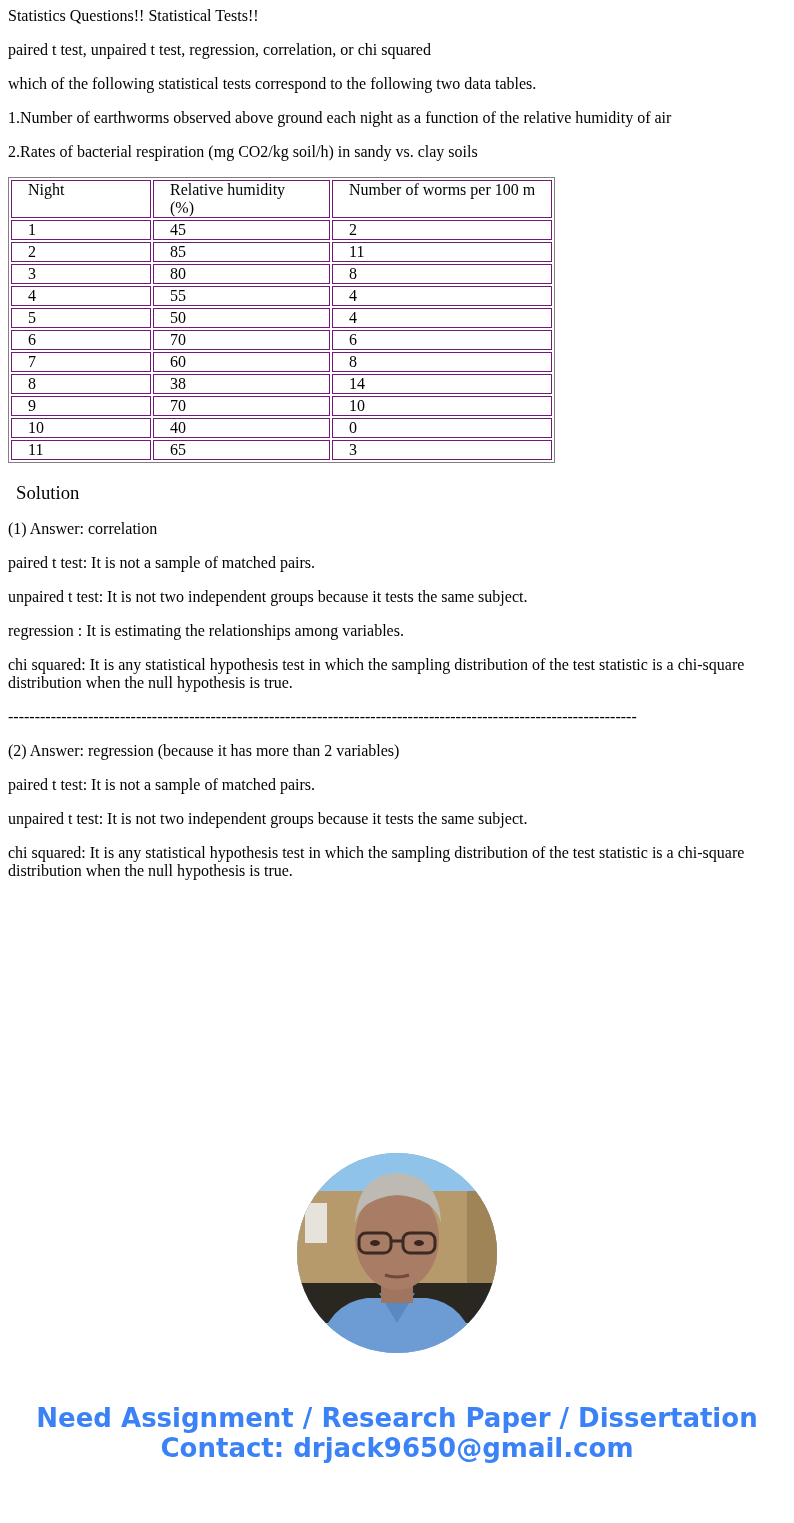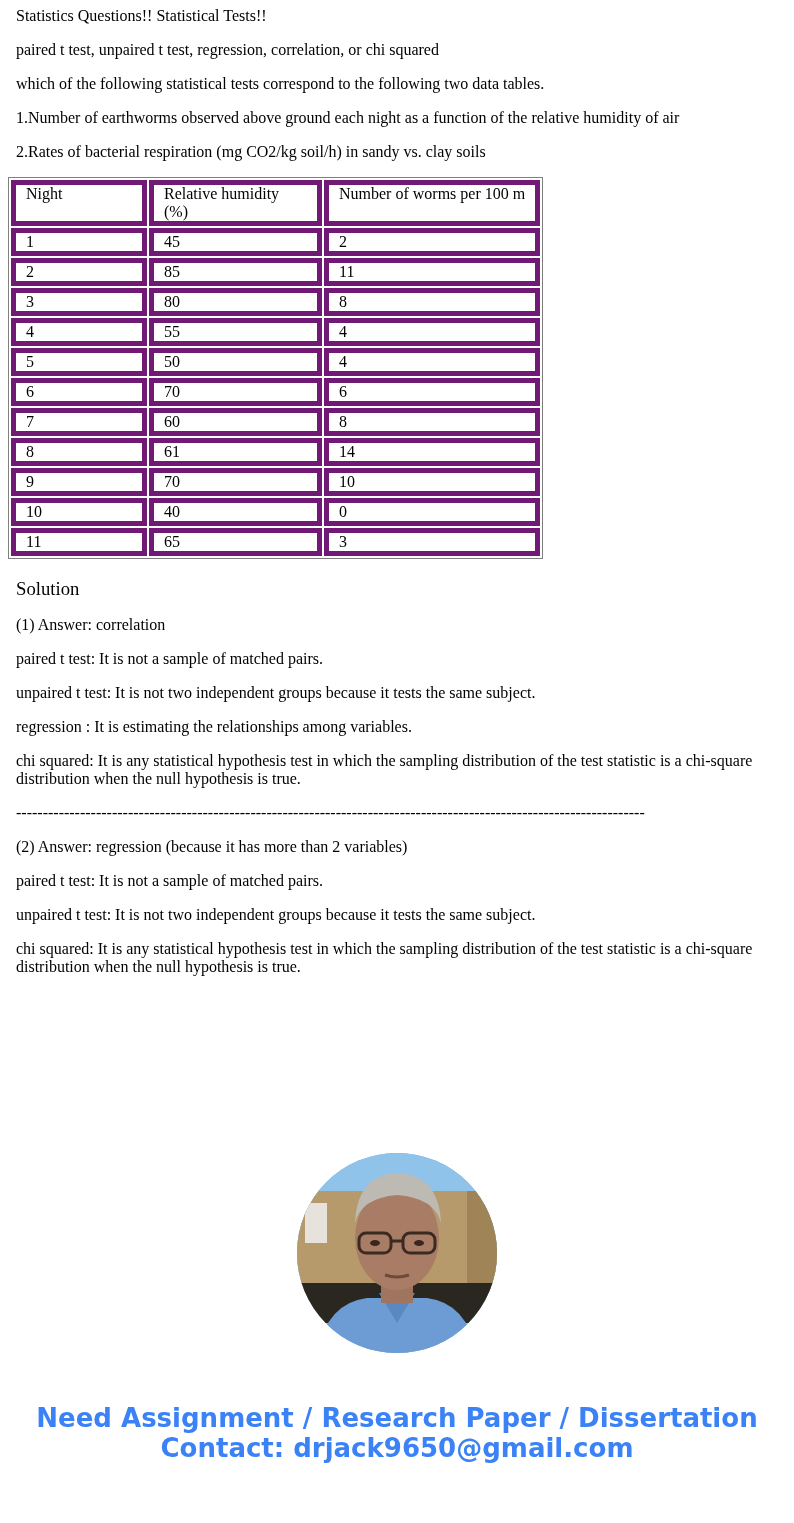--- a/index.html
+++ b/index.html
@@ -5,33 +5,33 @@
     html, body { margin: 0; padding: 0; background: #ffffff; }
     body {
       width: 794px;
       min-height: 1523px;
       font-family: "Liberation Serif", "DejaVu Serif", serif;
       font-size: 16px;
       color: #000;
       position: relative;
     }
     .content { padding: 0 8px; }
-    p { margin: 8px; line-height: 18px; }
+    p { margin: 0; line-height: 18px; }
     .p { margin-top: 16px; }
     .first { margin-top: 7px; }
     table.data {
       border: 1px solid #808080;
       border-collapse: separate;
       border-spacing: 2px;
       margin-top: 16px;
       font-size: 16px;
     }
     table.data td {
-      border: 5px solid #701a75;
-      padding: 0 10px;
+      border: 1px solid #701a75;
+      padding: 0 16px;
       line-height: 18px;
       height: 18px;
       vertical-align: top;
     }
     td.c1 { width: 106px; }
     td.c2 { width: 143px; }
     td.c3 { width: 185px; white-space: nowrap; }
     h3 {
       font-size: 18.7px;
       font-weight: normal;
@@ -110,21 +110,21 @@
       <td>70</td>
       <td>6</td>
     </tr>
     <tr>
       <td>7</td>
       <td>60</td>
       <td>8</td>
     </tr>
     <tr>
       <td>8</td>
-      <td>61</td>
+      <td>38</td>
       <td>14</td>
     </tr>
     <tr>
       <td>9</td>
       <td>70</td>
       <td>10</td>
     </tr>
     <tr>
       <td>10</td>
       <td>40</td>

